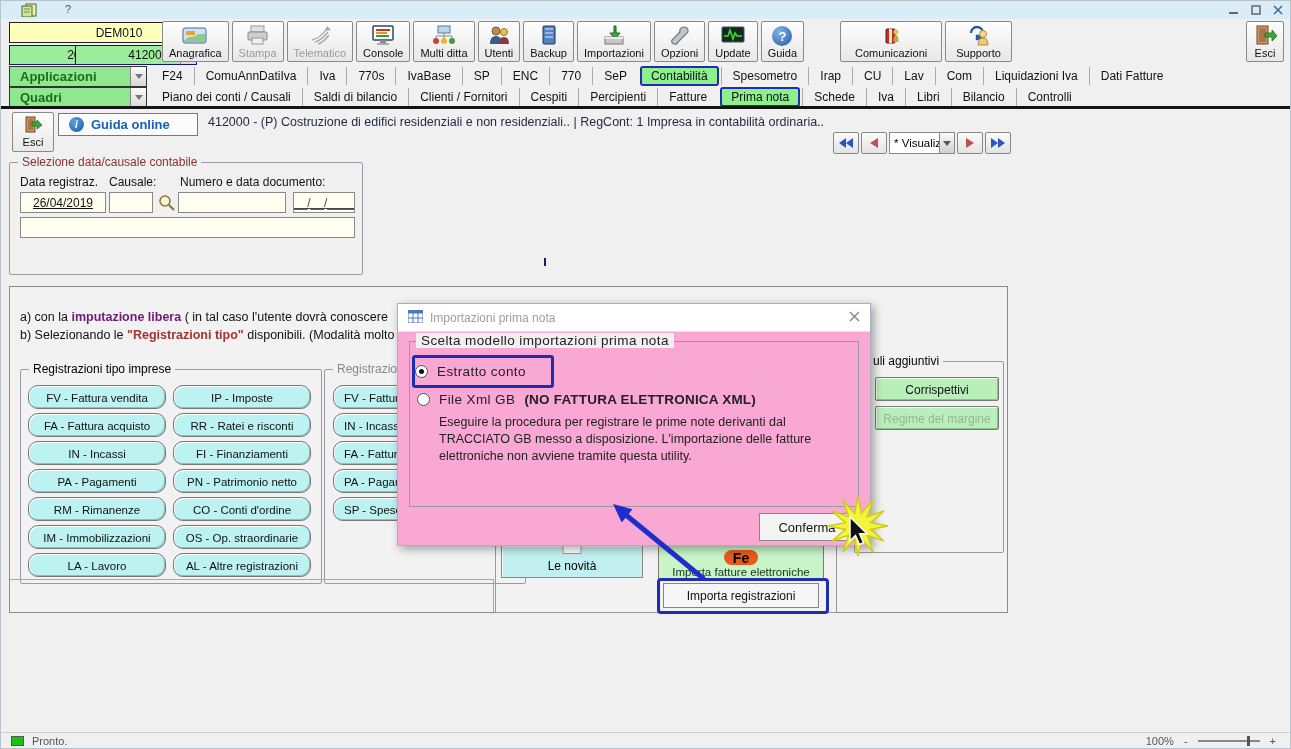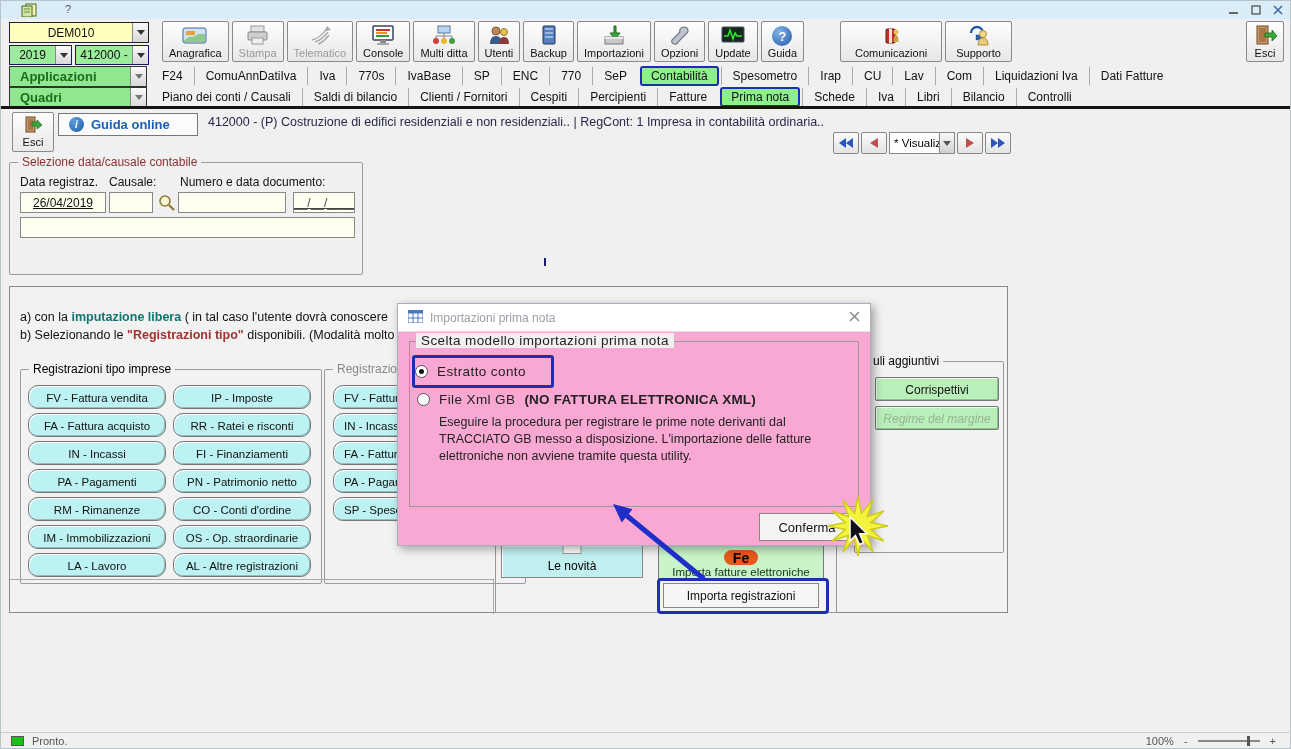--- a/index.html
+++ b/index.html
@@ -4,21 +4,21 @@
 <style>
   html,body{margin:0;padding:0;background:#e8e8e8;font-family:"Liberation Sans",sans-serif;}
   #screen{position:relative;width:1291px;height:749px;background:#f0f0f0;overflow:hidden;border:1px solid #b8c4cc;box-sizing:border-box;}
   
   .titlebar{position:absolute;left:0;top:0;width:100%;height:18px;background:#d9ecf8;}
   .appicon{position:absolute;left:20px;top:2px;}
   .help-mark{position:absolute;left:64px;top:2px;font-size:11px;color:#555;}
   .winctrls{position:absolute;right:6px;top:3px;display:flex;gap:9px;align-items:center;}
   .wbtn{width:13px;height:12px;display:flex;align-items:center;justify-content:center;}
   
-  .dd{position:absolute;display:flex;align-items:stretch;border:1px solid #222;background:#ffffbc;font-size:12px;}
+  .dd{position:absolute;display:flex;align-items:stretch;border:1px solid #222;background:#ffffbc;font-size:12px;padding-left:48px;}
   .dd .val{flex:1;display:flex;align-items:center;justify-content:center;color:#111;overflow:hidden;white-space:nowrap;}
   .dd .arrow{width:15px;background:linear-gradient(#fafafa,#d8d8d8);border-left:1px solid #888;display:flex;align-items:center;justify-content:center;}
   .tri{width:0;height:0;border-left:4px solid transparent;border-right:4px solid transparent;border-top:5px solid #333;}
   .dd.green{background:#9bec9b;border-color:#16166b;}
   .tb-buttons{position:absolute;left:161px;top:20px;display:flex;gap:3px;}
   .tbtn{display:flex;flex-direction:column;align-items:center;justify-content:flex-end;gap:1px;border:1px solid #8a8a8a;border-radius:2px;background:linear-gradient(#fefefe,#e7e7e7);height:41px;padding:2px 6px 2px;font-size:11px;color:#111;box-sizing:border-box;}
   .tbtn.disabled{color:#9a9a9a;}
   .tbtn .ic{height:23px;display:flex;align-items:flex-end;}
   .gap{width:30px;}
   .qball{width:20px;height:20px;border-radius:50%;background:radial-gradient(circle at 35% 30%,#7fb4e8,#2558a8);color:#fff;font-weight:bold;font-size:13px;display:flex;align-items:center;justify-content:center;}
@@ -45,31 +45,31 @@
   
   .gbox{position:absolute;border:1px solid #9a9aa0;border-radius:2px;}
   .gbox>.legend{position:absolute;top:-8px;left:8px;background:#f0f0f0;padding:0 4px;font-size:12px;white-space:nowrap;}
   .sel-legend{color:#8b3030;}
   .flabel{position:absolute;font-size:12px;color:#111;white-space:nowrap;}
   .field{position:absolute;background:#fffff0;border:1px solid #888;font-size:12px;display:flex;align-items:center;justify-content:center;box-sizing:border-box;color:#111;text-decoration:underline;}
   
   .panel{position:absolute;left:8px;top:285px;width:999px;height:327px;border:1px solid #8a8a8a;background:#f2f2f2;box-sizing:border-box;}
   .panel .ptitle{position:absolute;left:0;top:4px;width:100%;text-align:center;font-weight:bold;font-size:12.5px;color:#111;}
   .iline{position:absolute;left:10px;font-size:12.5px;color:#111;white-space:nowrap;}
-  .blue-link{color:#0f766e;font-weight:bold;}
+  .blue-link{color:#701a75;font-weight:bold;}
   .maroon-link{color:#a03333;font-weight:bold;}
   .panel .gbox>.legend{background:#f2f2f2;}
   .cyan-grid{display:grid;grid-template-rows:repeat(7,24px);grid-template-columns:repeat(2,138px);grid-auto-flow:column;gap:4px 7px;padding:15px 7px 0;}
   .cbtn{background:#bdf2f2;border:1px solid #777;border-radius:10px;box-shadow:inset 1px 1px 0 #fff,inset -1px -1px 0 #96bdbd;font-size:11.5px;color:#111;text-align:center;line-height:22px;height:24px;box-sizing:border-box;overflow:hidden;white-space:nowrap;font-family:"Liberation Sans",sans-serif;}
   .col-list{display:flex;flex-direction:column;gap:4px;padding:15px 0 0 8px;}
   .col-list .cbtn{width:120px;text-align:left;padding-left:10px;}
   .legend-gray{color:#888;}
   .mod-list{display:flex;flex-direction:column;gap:5px;padding:15px 0 0 20px;}
   .gbtn{width:124px;height:24px;background:#b9efb9;border:1px solid #7a7a7a;border-radius:2px;box-shadow:inset 1px 1px 0 #e6ffe6,inset -1px -1px 0 #8cbf8c;font-size:12px;color:#111;text-align:center;line-height:22px;box-sizing:border-box;font-family:"Liberation Sans",sans-serif;}
-  .gbtn.disabled{color:#96b496;font-style:italic;}
+  .gbtn.disabled{color:#96b496;}
   .strip{position:absolute;left:0px;top:292px;width:483px;height:34px;border-top:1px solid #aaa;border-right:1px solid #aaa;}
   .subpanel{position:absolute;left:485px;top:238px;width:342px;height:88px;border:1px solid #999;box-sizing:border-box;}
   .novita{position:absolute;left:5px;top:19px;width:142px;height:33px;background:#c2f0f0;border:1px solid #888;box-shadow:inset 1px 1px 0 #fff;font-size:12px;display:flex;align-items:flex-end;justify-content:center;padding-bottom:4px;box-sizing:border-box;}
   .novita .mini{position:absolute;left:50%;top:-7px;transform:translateX(-50%);width:17px;height:13px;background:#fff;border:1px solid #999;}
   .imp-fe{position:absolute;left:162px;top:14px;width:166px;height:41px;background:#c8f4c8;border:1px solid #7a7a7a;display:flex;flex-direction:column;align-items:center;justify-content:flex-end;padding-bottom:2px;box-sizing:border-box;font-size:11.5px;color:#173317;}
   .fe-logo{width:34px;height:15px;background:#e8591c;border-radius:10px;color:#000000;font-weight:bold;font-size:14px;display:flex;align-items:center;justify-content:center;margin-bottom:1px;}
   .imp-reg{position:absolute;left:167px;top:57px;width:156px;height:25px;background:#f6f6f6;border:1px solid #888;font-size:12px;display:flex;align-items:center;justify-content:center;box-sizing:border-box;color:#111;}
   .hl{position:absolute;border:3px solid #1f2db0;border-radius:4px;}
   
   .dialog{position:absolute;left:396px;top:302px;width:474px;height:243px;background:#f9a8d4;border:1px solid #a8b0bc;box-shadow:3px 3px 9px rgba(0,0,0,.35);z-index:40;box-sizing:border-box;}

